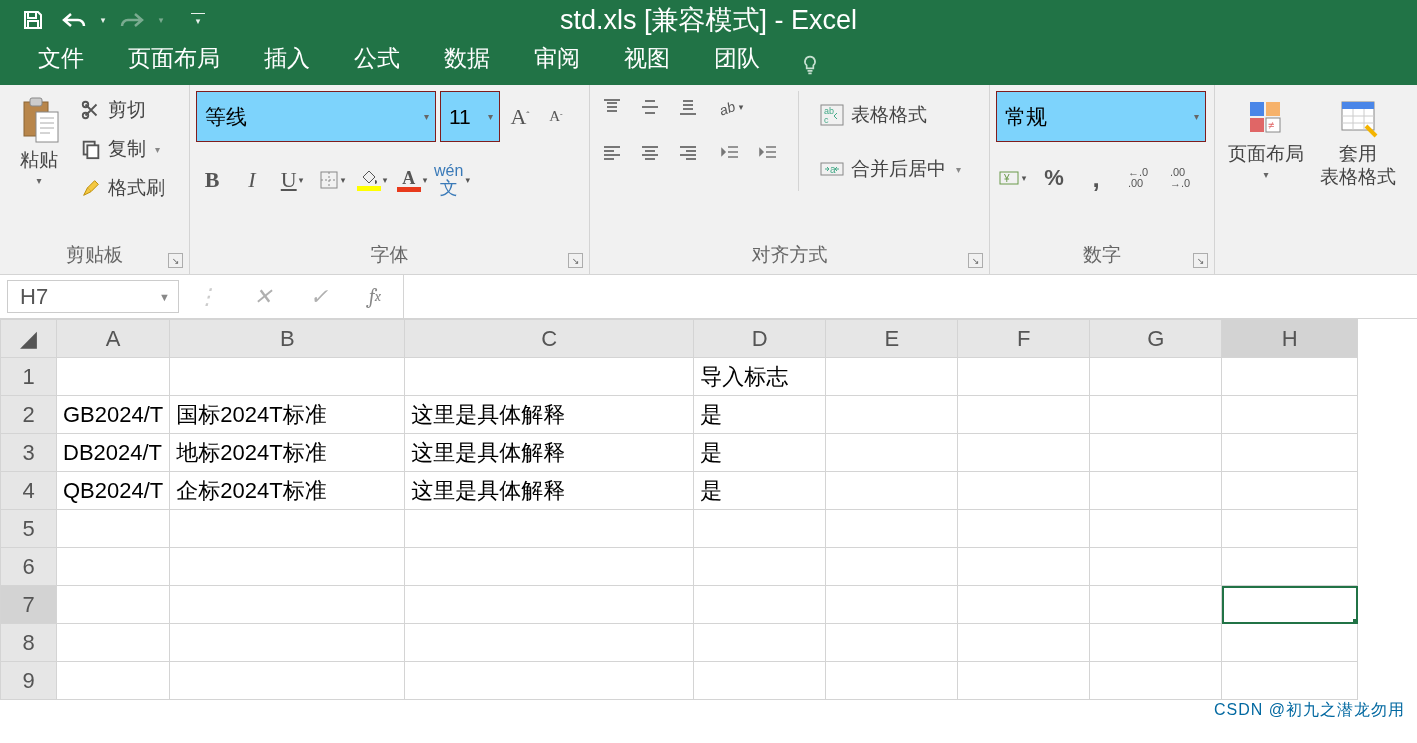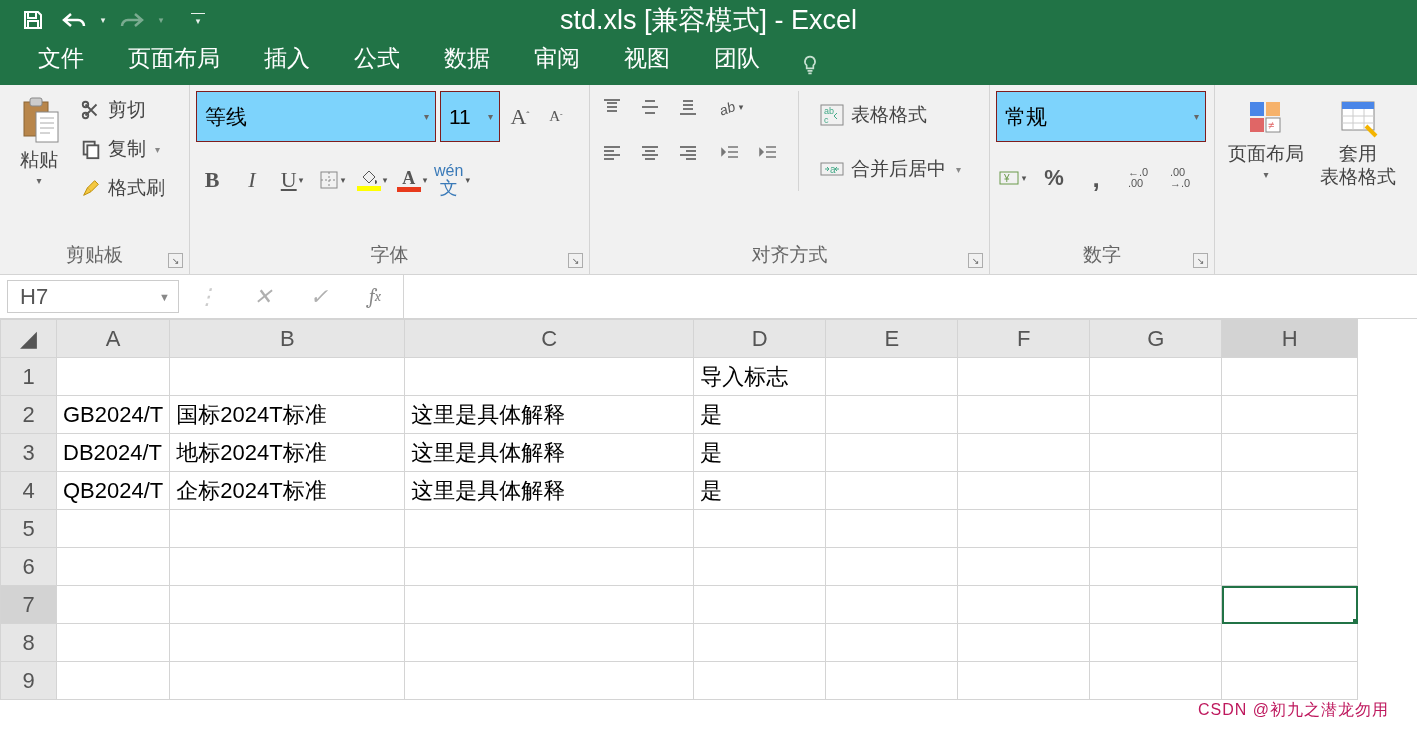--- a/index.html
+++ b/index.html
@@ -61,21 +61,21 @@
   .grid { border-collapse:collapse; table-layout:fixed; }
   .grid th, .grid td { border:1px solid #d4d4d4; font-weight:normal; font-size:22px; height:38px; padding:0 6px; text-align:left; white-space:nowrap; overflow:hidden; }
   .grid th { background:#e6e6e6; text-align:center; color:#555; }
   .corner { background:#e6e6e6; }
   .rowhdr { background:#e6e6e6; text-align:center !important; color:#555; width:56px;}
   .grid tr.sel .rowhdr { background:#d3d3d3; }
   .grid th.sel-col { background:#d3d3d3; }
   .sel-cell { outline:2px solid #217346; outline-offset:-2px; position:relative;}
   .sel-handle { position:absolute; right:-3px; bottom:-3px; width:7px; height:7px; background:#217346; }
   
-  .watermark { position:absolute; right:28px; bottom:22px; color:#be185d; font-size:16px; letter-spacing:1px; pointer-events:none;}
+  .watermark { position:absolute; right:12px; bottom:22px; color:#0369a1; font-size:16px; letter-spacing:1px; pointer-events:none;}
   
   svg { display:block; }
 </style>
 </head>
 <body>
 
 <div class="titlebar">
   <div class="qat">
     <div class="qat-btn">
       <svg width="24" height="24" viewBox="0 0 24 24">

